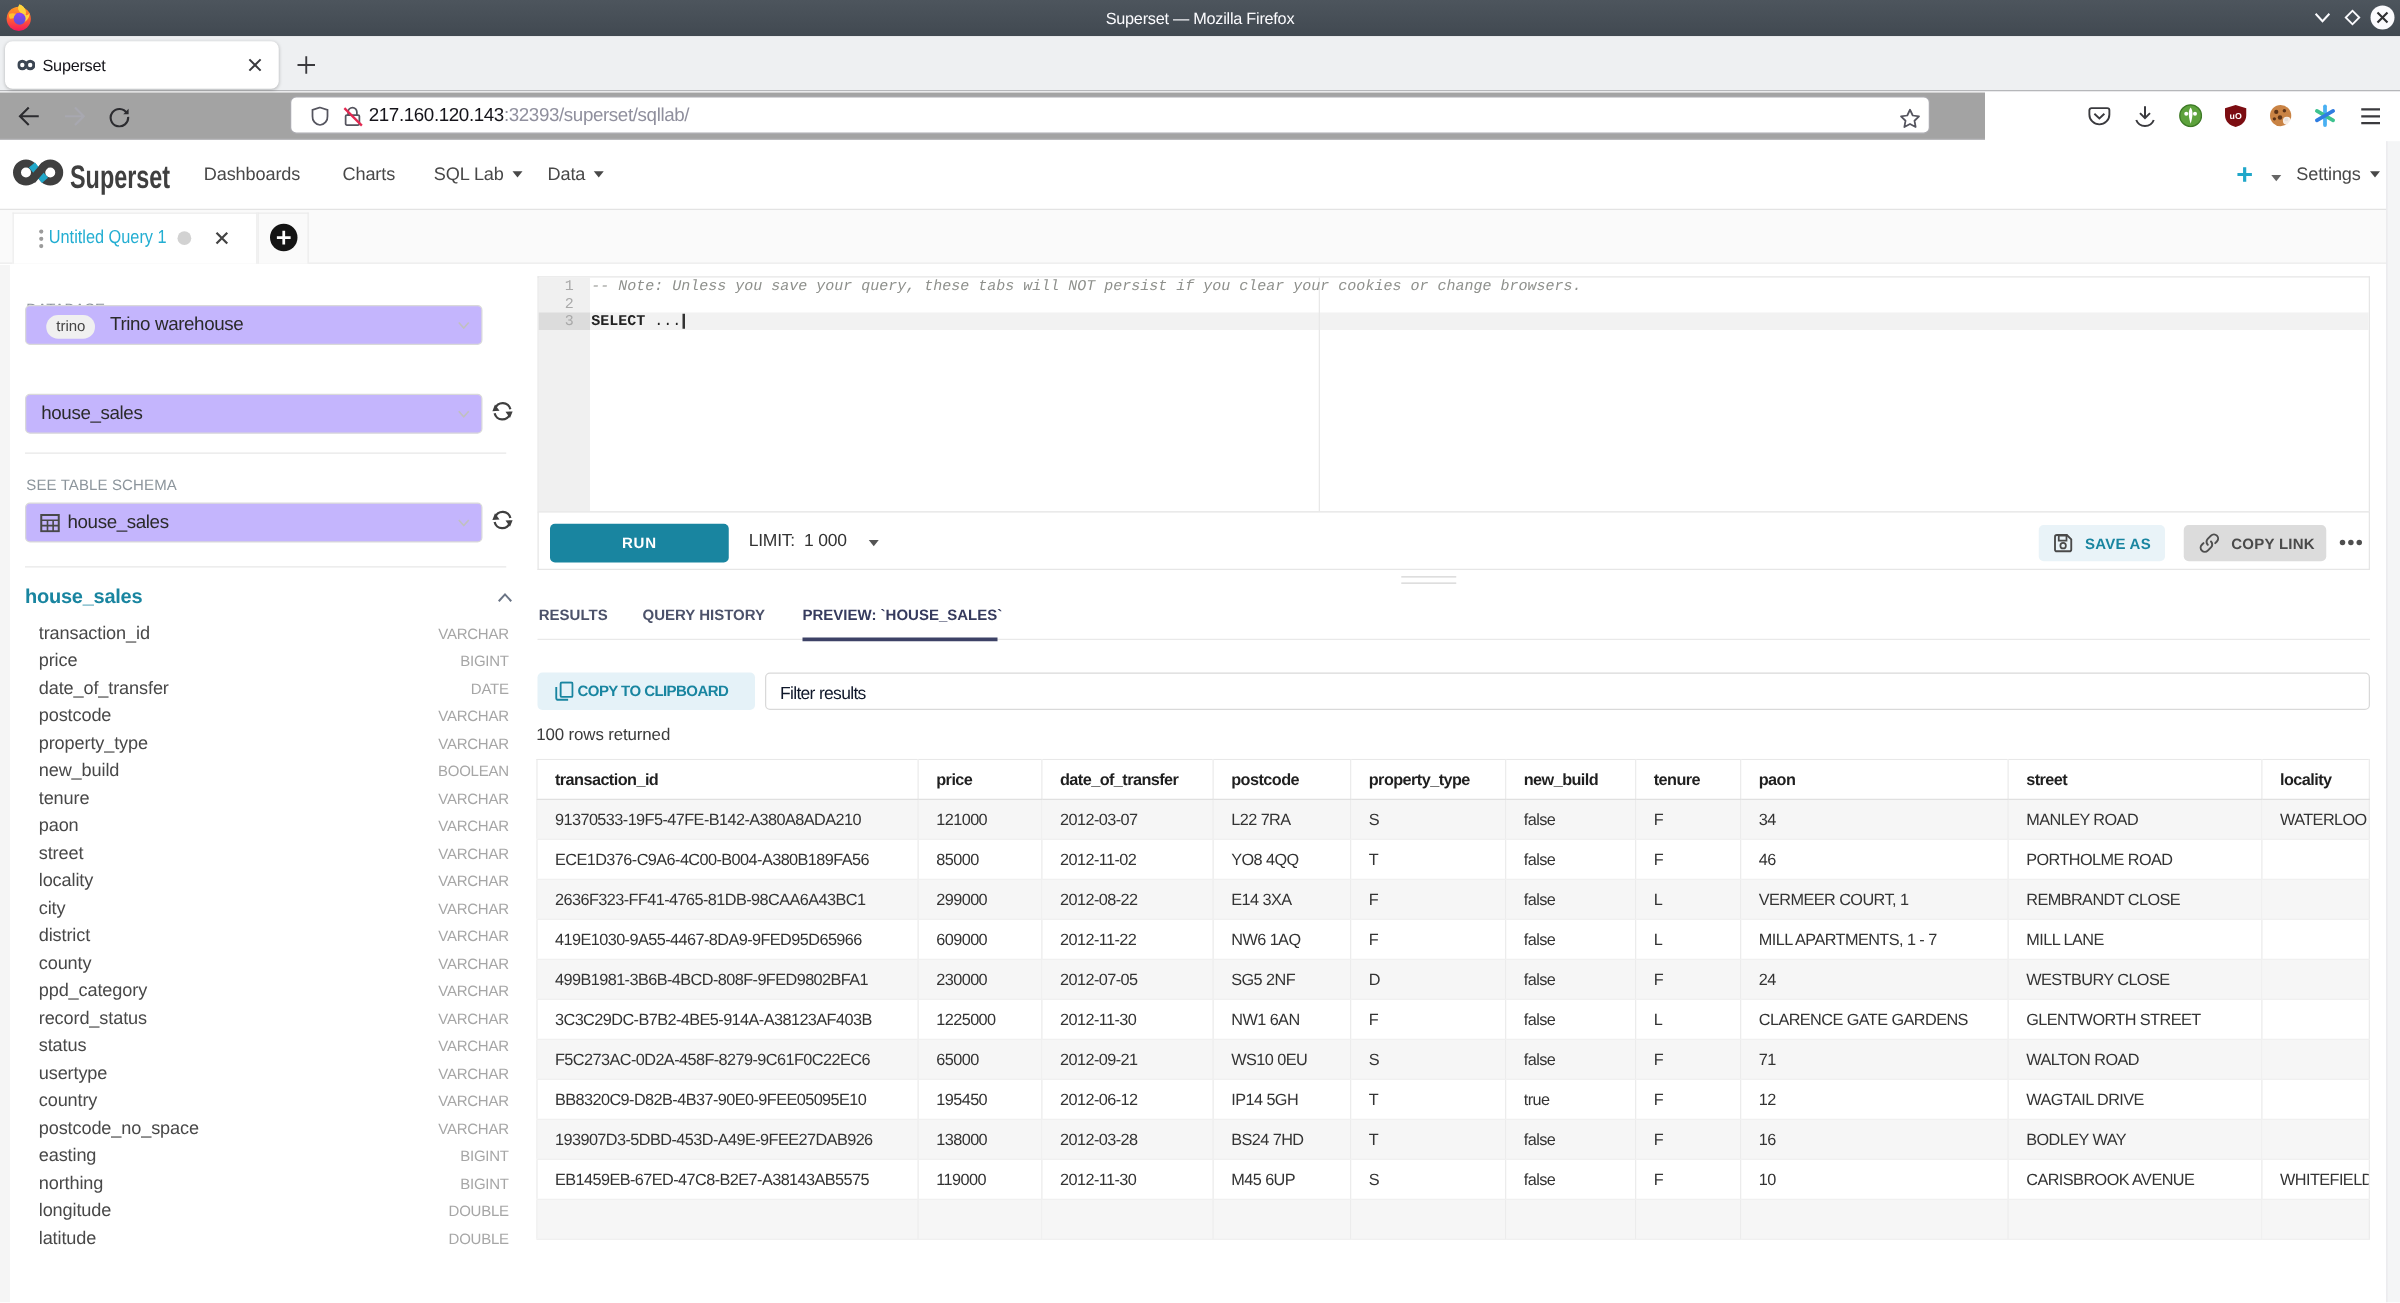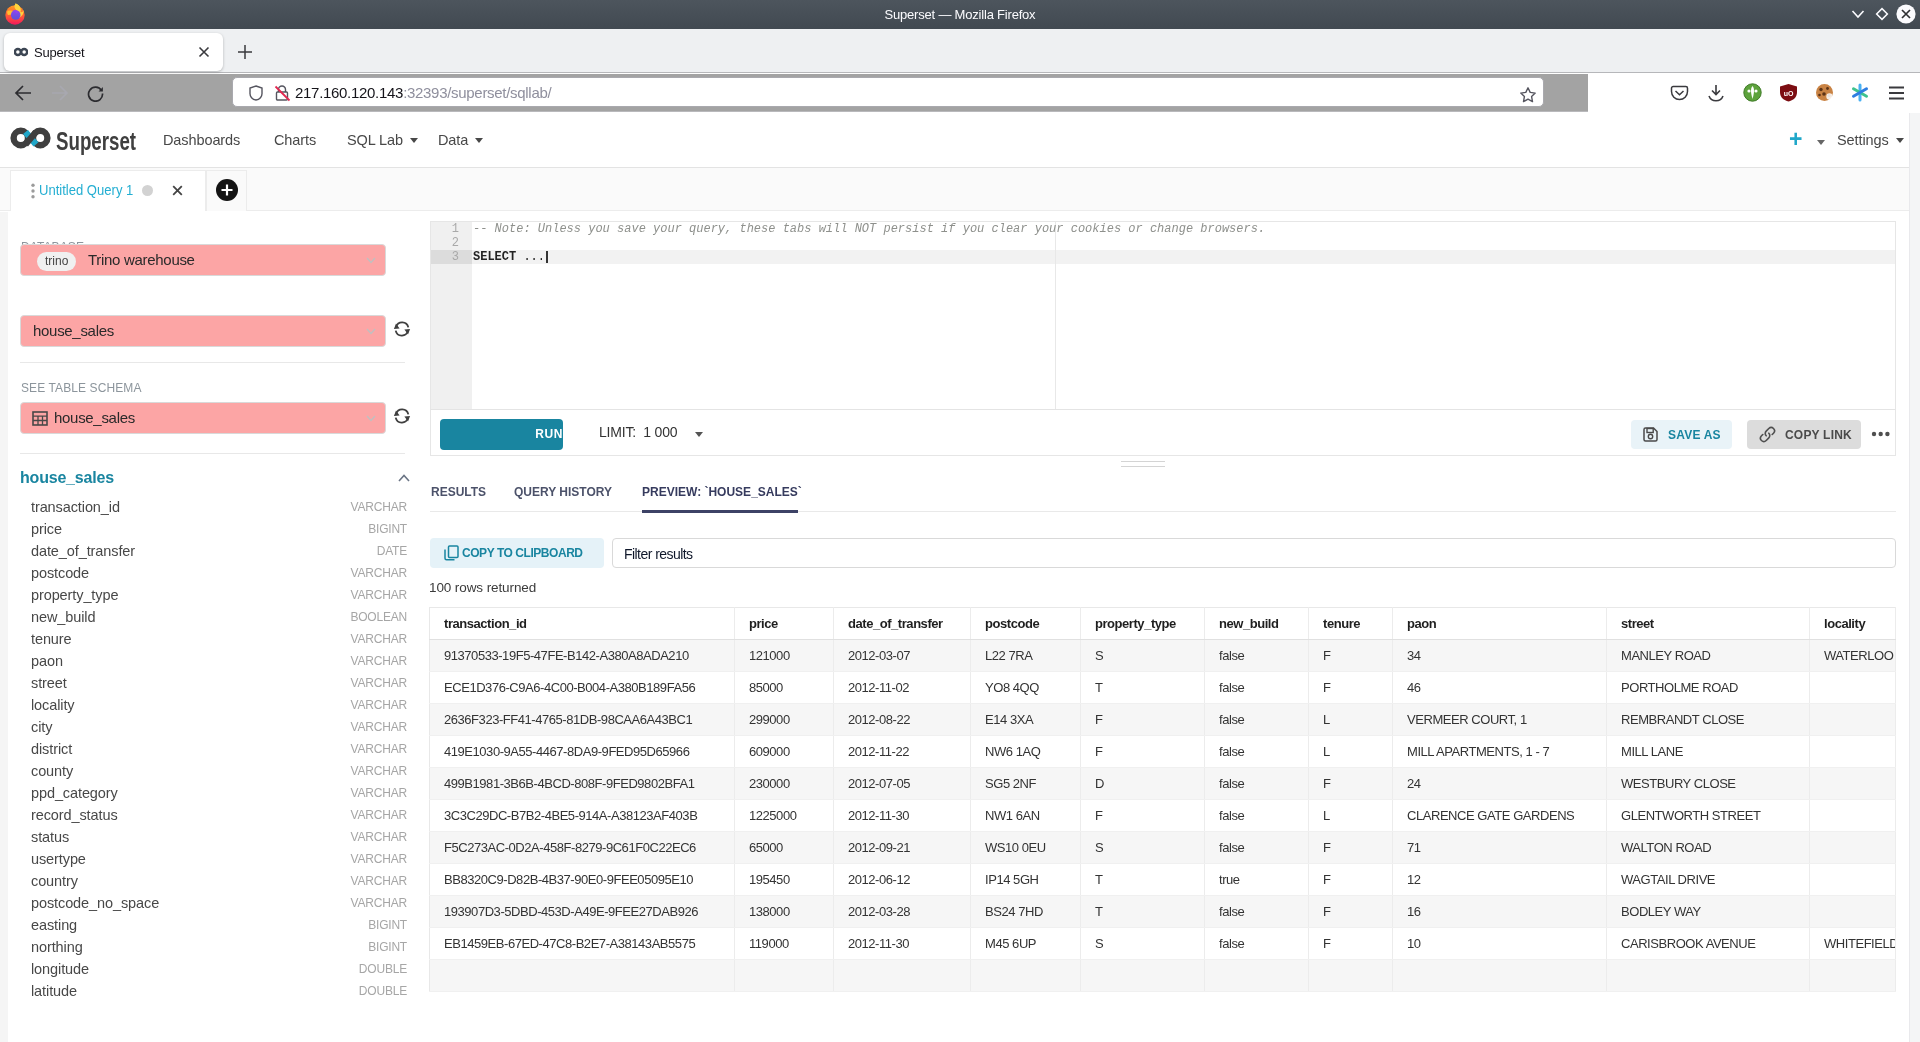--- a/index.html
+++ b/index.html
@@ -25,39 +25,39 @@
 .sslogotext{position:absolute;left:56px;top:126px;font-size:26px;font-weight:bold;color:#3f3f3f;letter-spacing:0;transform:scaleX(0.72);transform-origin:0 0;white-space:nowrap;}
 
 
 .qtabrow{left:0;top:168px;width:1920px;height:43px;background:#fafafa;border-bottom:1px solid #ececec;}
 .qtab{left:10px;top:170px;width:196px;height:41px;background:#fff;border:1px solid #ececec;border-bottom:none;}
 .qtabplus{left:206px;top:170px;width:41px;height:41px;background:#fafafa;border:1px solid #ececec;border-bottom:none;}
 .qtitle{left:39px;top:181px;font-size:15px;color:#23aed2;transform:scaleX(0.87);transform-origin:0 0;white-space:nowrap;}
 
 
 .lbl{position:absolute;font-size:12px;color:#8c959c;letter-spacing:0.1px;}
-.sel{position:absolute;left:20px;width:366px;height:32px;border:1px solid #d9d9d9;border-radius:4px;background:#fca5a5;}
+.sel{position:absolute;left:20px;width:366px;height:32px;border:1px solid #d9d9d9;border-radius:4px;background:#c4b5fd;}
 .seltext{position:absolute;top:6px;font-size:15px;color:#2a2a2a;letter-spacing:-0.3px;}
 .pill{position:absolute;left:16px;top:7px;height:19px;padding:0 8px;background:#f0f0f0;border-radius:10px;font-size:12px;color:#444;line-height:19px;}
 .divider{position:absolute;left:20px;width:385px;height:1px;background:#e8e8e8;}
 .colname{position:absolute;left:31px;font-size:14.5px;color:#484848;letter-spacing:-0.1px;}
 .coltype{position:absolute;width:376px;left:31px;text-align:right;font-size:12px;color:#a6a6a6;letter-spacing:-0.2px;}
 
 
 .editor{left:430px;top:221px;width:1466px;height:188px;background:#fff;border:1px solid #e6e6e6;border-bottom:none;font-family:"Liberation Mono",monospace;font-size:12px;}
 .gutter{position:absolute;left:0;top:0;width:41px;height:187px;background:#f0f0f0;}
 .gnum{position:absolute;width:28px;text-align:right;color:#a9a9a9;line-height:14px;font-size:12px;}
 .eline{position:absolute;left:42px;line-height:14px;white-space:pre;}
 .ruler{position:absolute;left:624px;top:0;width:1px;height:187px;background:#e8e8e8;}
 .activeline{position:absolute;left:41px;top:28px;width:1423px;height:14px;background:#f2f2f2;}
 .activegut{position:absolute;left:0;top:28px;width:41px;height:14px;background:#dcdcdc;}
 
 
 .sqltoolbar{left:430px;top:409px;width:1466px;height:47px;background:#fff;border:1px solid #e6e6e6;border-top:1px solid #e4e4e4;}
-.runbtn{position:absolute;left:9px;top:9px;width:123px;height:31px;background:#1985a0;border-radius:4px;color:#fff;font-size:12px;font-weight:bold;text-align:right;line-height:31px;letter-spacing:0.6px;}
+.runbtn{position:absolute;left:9px;top:9px;width:143px;height:31px;background:#1985a0;border-radius:4px;color:#fff;font-size:12px;font-weight:bold;text-align:center;line-height:31px;letter-spacing:0.6px;}
 .limit{position:absolute;left:168px;top:14px;font-size:14px;color:#333;letter-spacing:-0.2px;}
 .saveas{position:absolute;left:1200px;top:10px;width:101px;height:29px;background:#e9f3f8;border-radius:4px;}
 .copylink{position:absolute;left:1316px;top:10px;width:114px;height:29px;background:#dcdcdc;border-radius:4px;}
 .btntxt{font-size:12px;font-weight:bold;letter-spacing:0.2px;}
 
 
 .draghandle{left:1121px;top:461px;width:44px;height:6px;border-top:1px solid #d4d4d4;border-bottom:1px solid #d4d4d4;}
 .stabs{left:430px;top:475px;width:1466px;height:37px;border-bottom:1px solid #e9e9e9;background:#fff;}
 .stab{position:absolute;top:10px;font-size:12px;font-weight:bold;color:#4c526a;letter-spacing:0;}
 .inkbar{position:absolute;left:212px;top:35px;width:156px;height:3px;background:#3d4266;}

